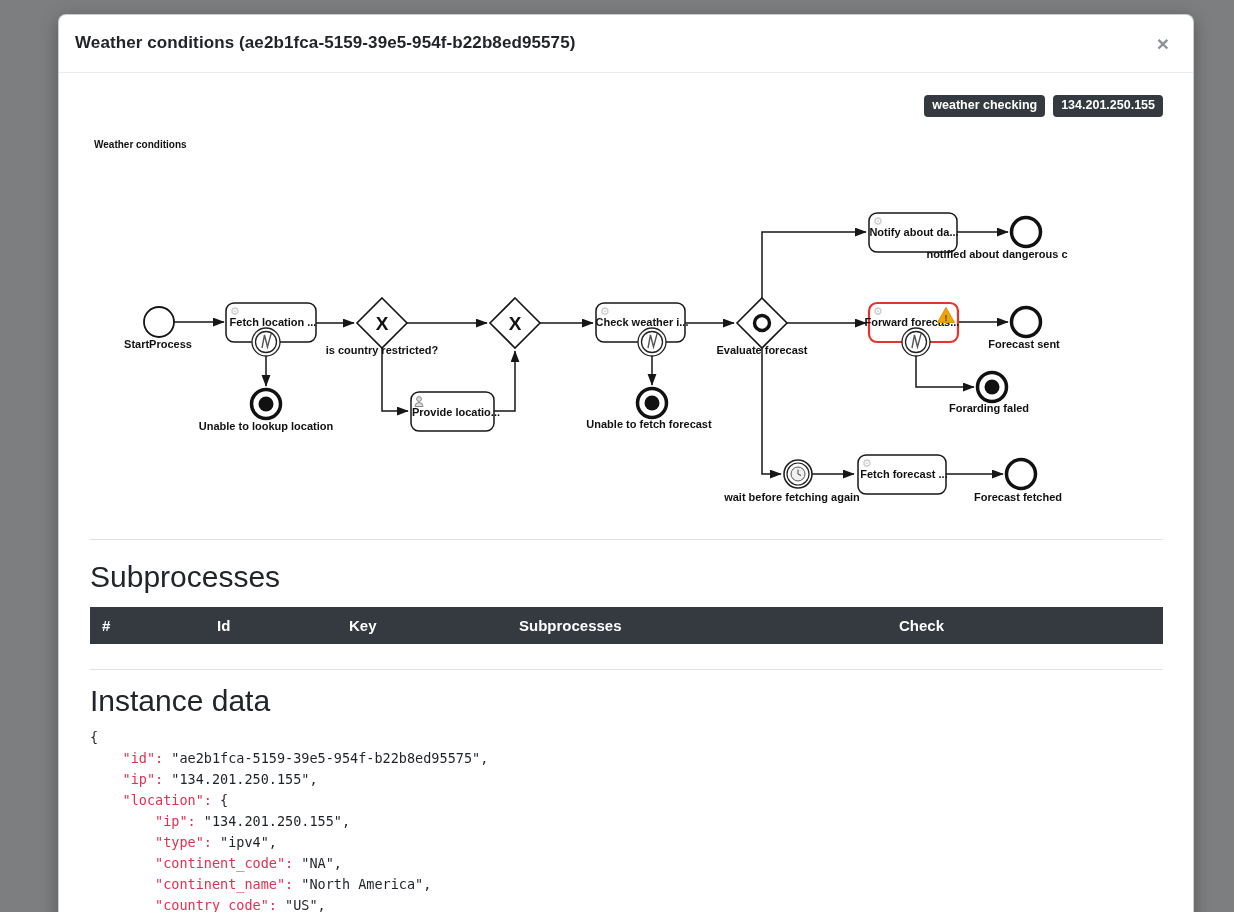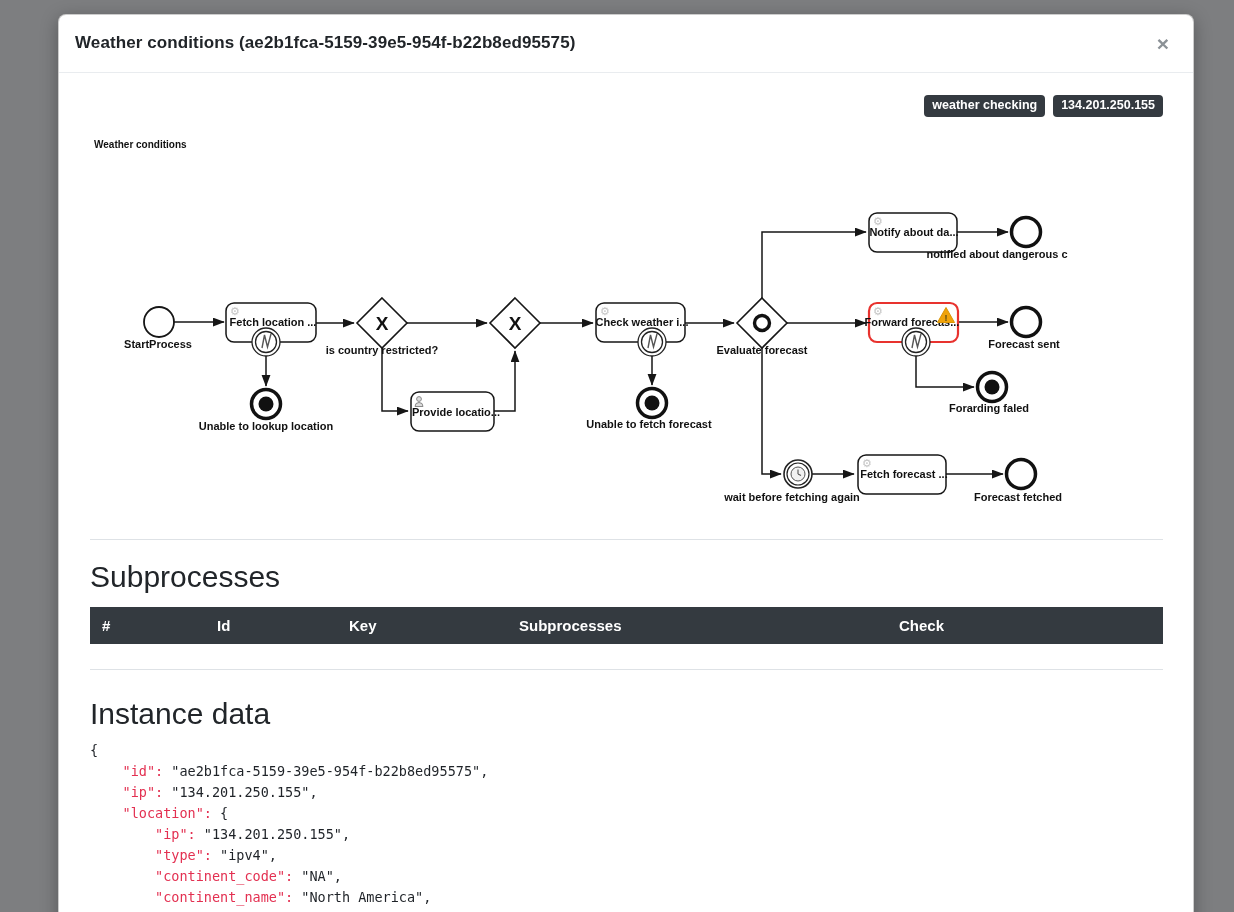--- a/index.html
+++ b/index.html
@@ -29,21 +29,21 @@
   .gear { font-size:11px; fill:#c4c4c4; }
 
   .divider { border:none; border-top:1px solid #dee2e6; margin:22px 0 0; }
   .section-heading { font-size:30px; font-weight:400; color:#212529; margin-top:20px; }
 
   table.subproc { width:100%; border-collapse:collapse; margin-top:13px; }
   table.subproc thead th { background:#343a40; color:#fff; text-align:left;
        font-size:15px; font-weight:700; padding:10px 12px; border:1px solid #454d55; border-width:0 0 0 0; }
   .table-empty-row { height:26px; border-bottom:1px solid #dee2e6; }
 
-  .instance-heading { margin-top:27px; }
+  .instance-heading { margin-top:14px; }
   pre.json { margin-top:9px; font-family:"DejaVu Sans Mono", monospace; font-size:13.5px;
              line-height:21px; color:#1f2328; }
   .code-line { white-space:pre; }
   .json-key { color:#e33051; }
   .json-val { color:#1f2328; }
 </style>
 </head>
 <body>
 
 <div class="modal">

